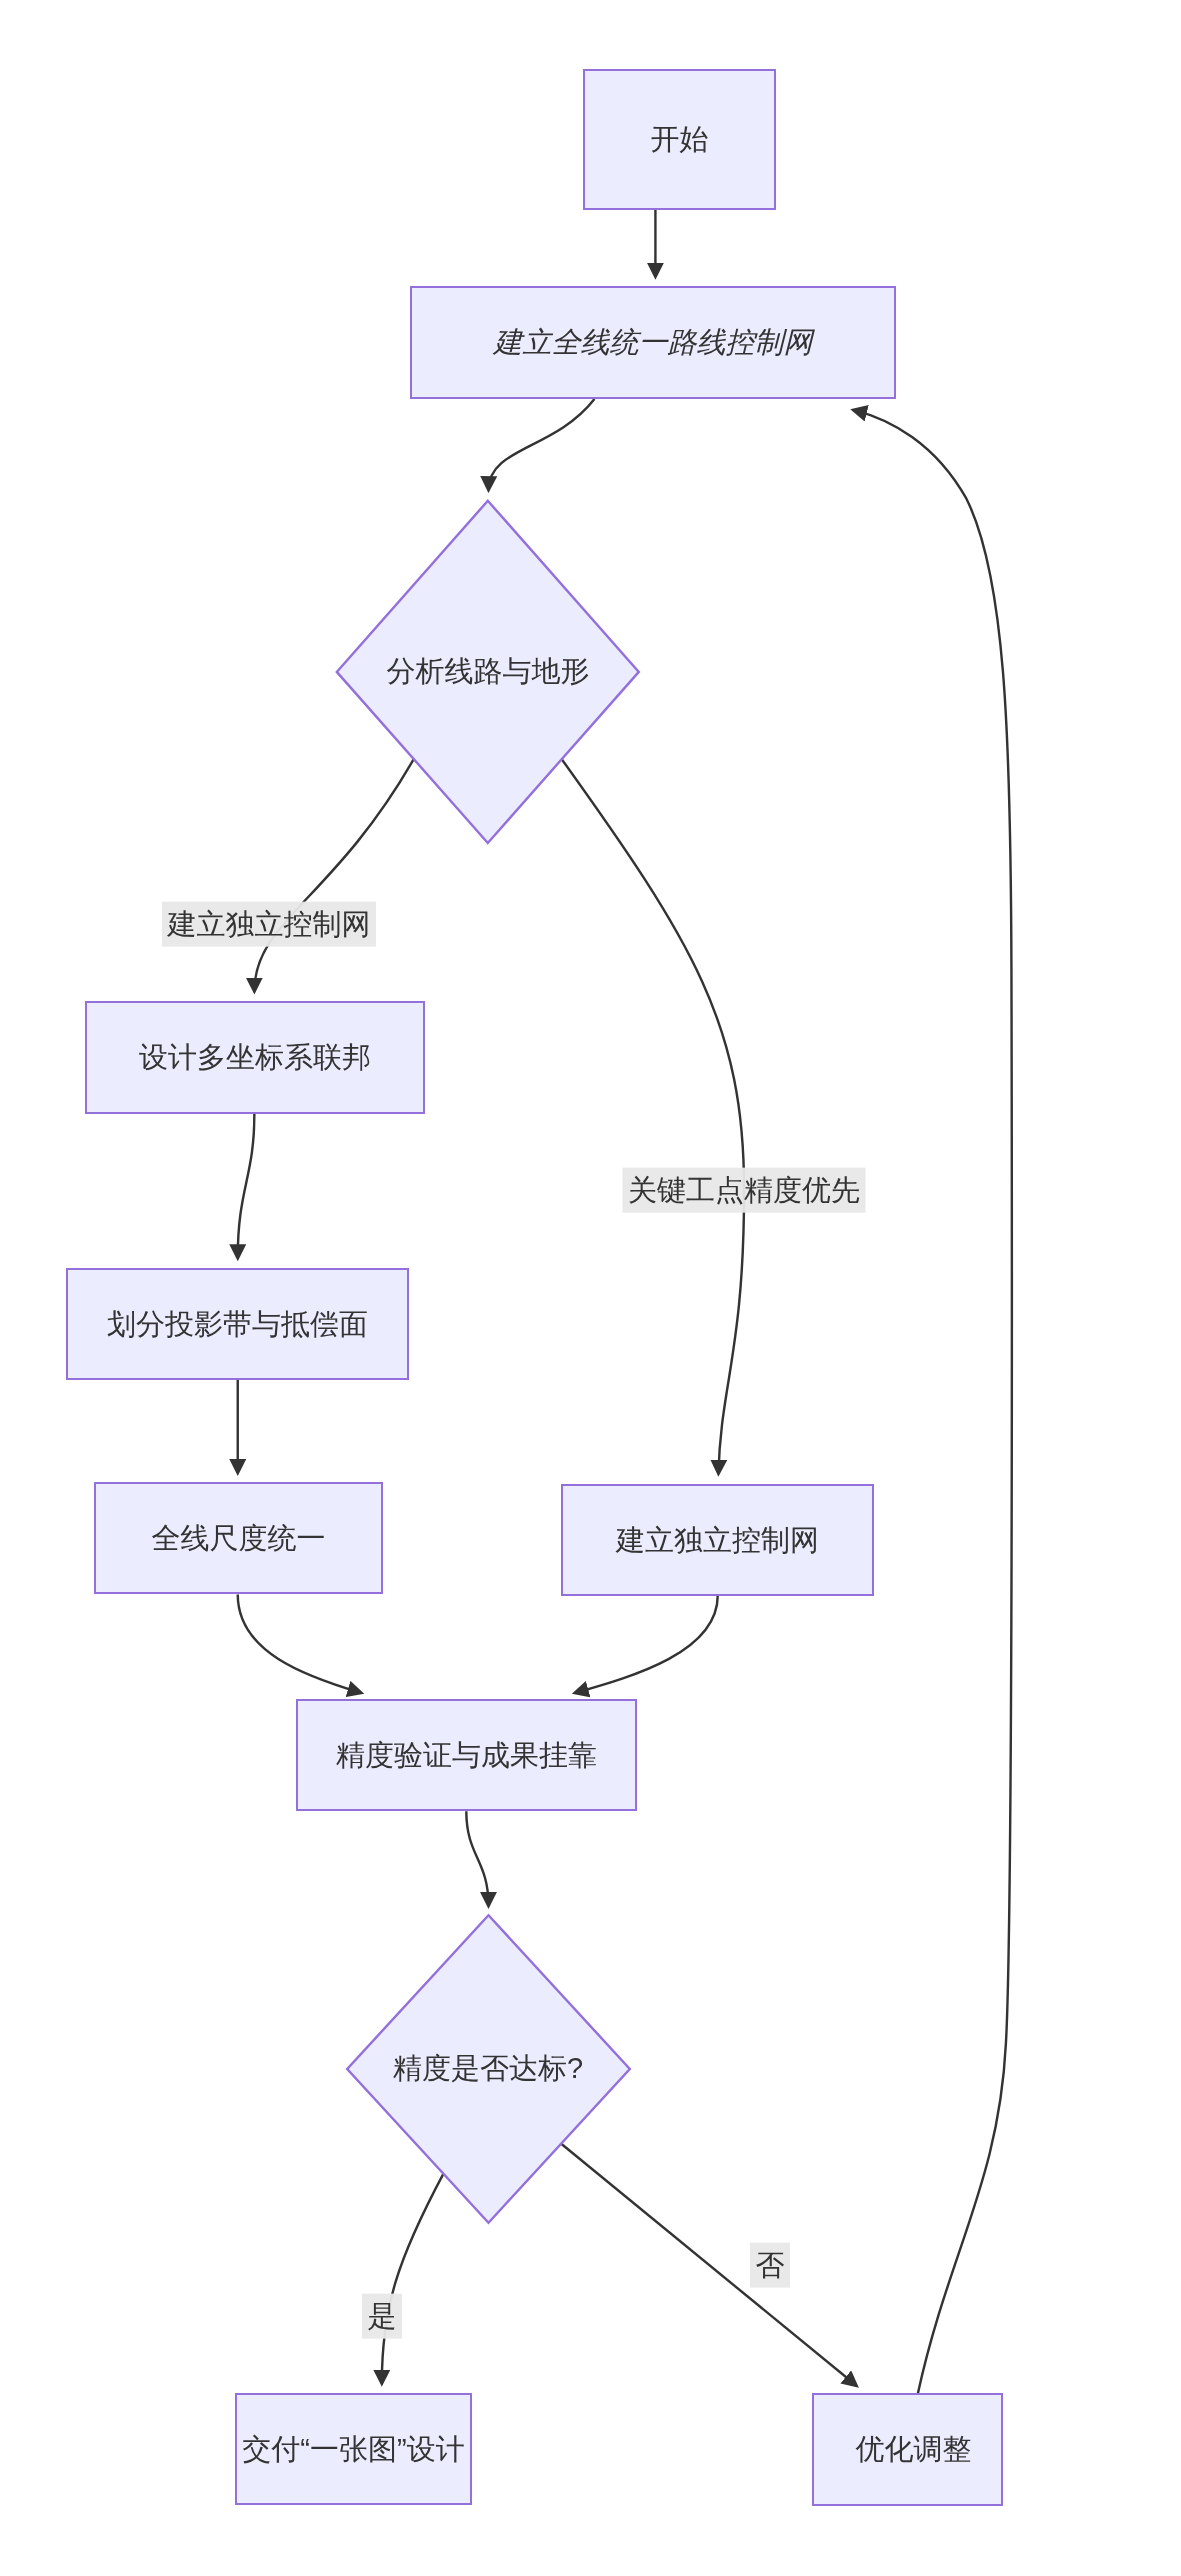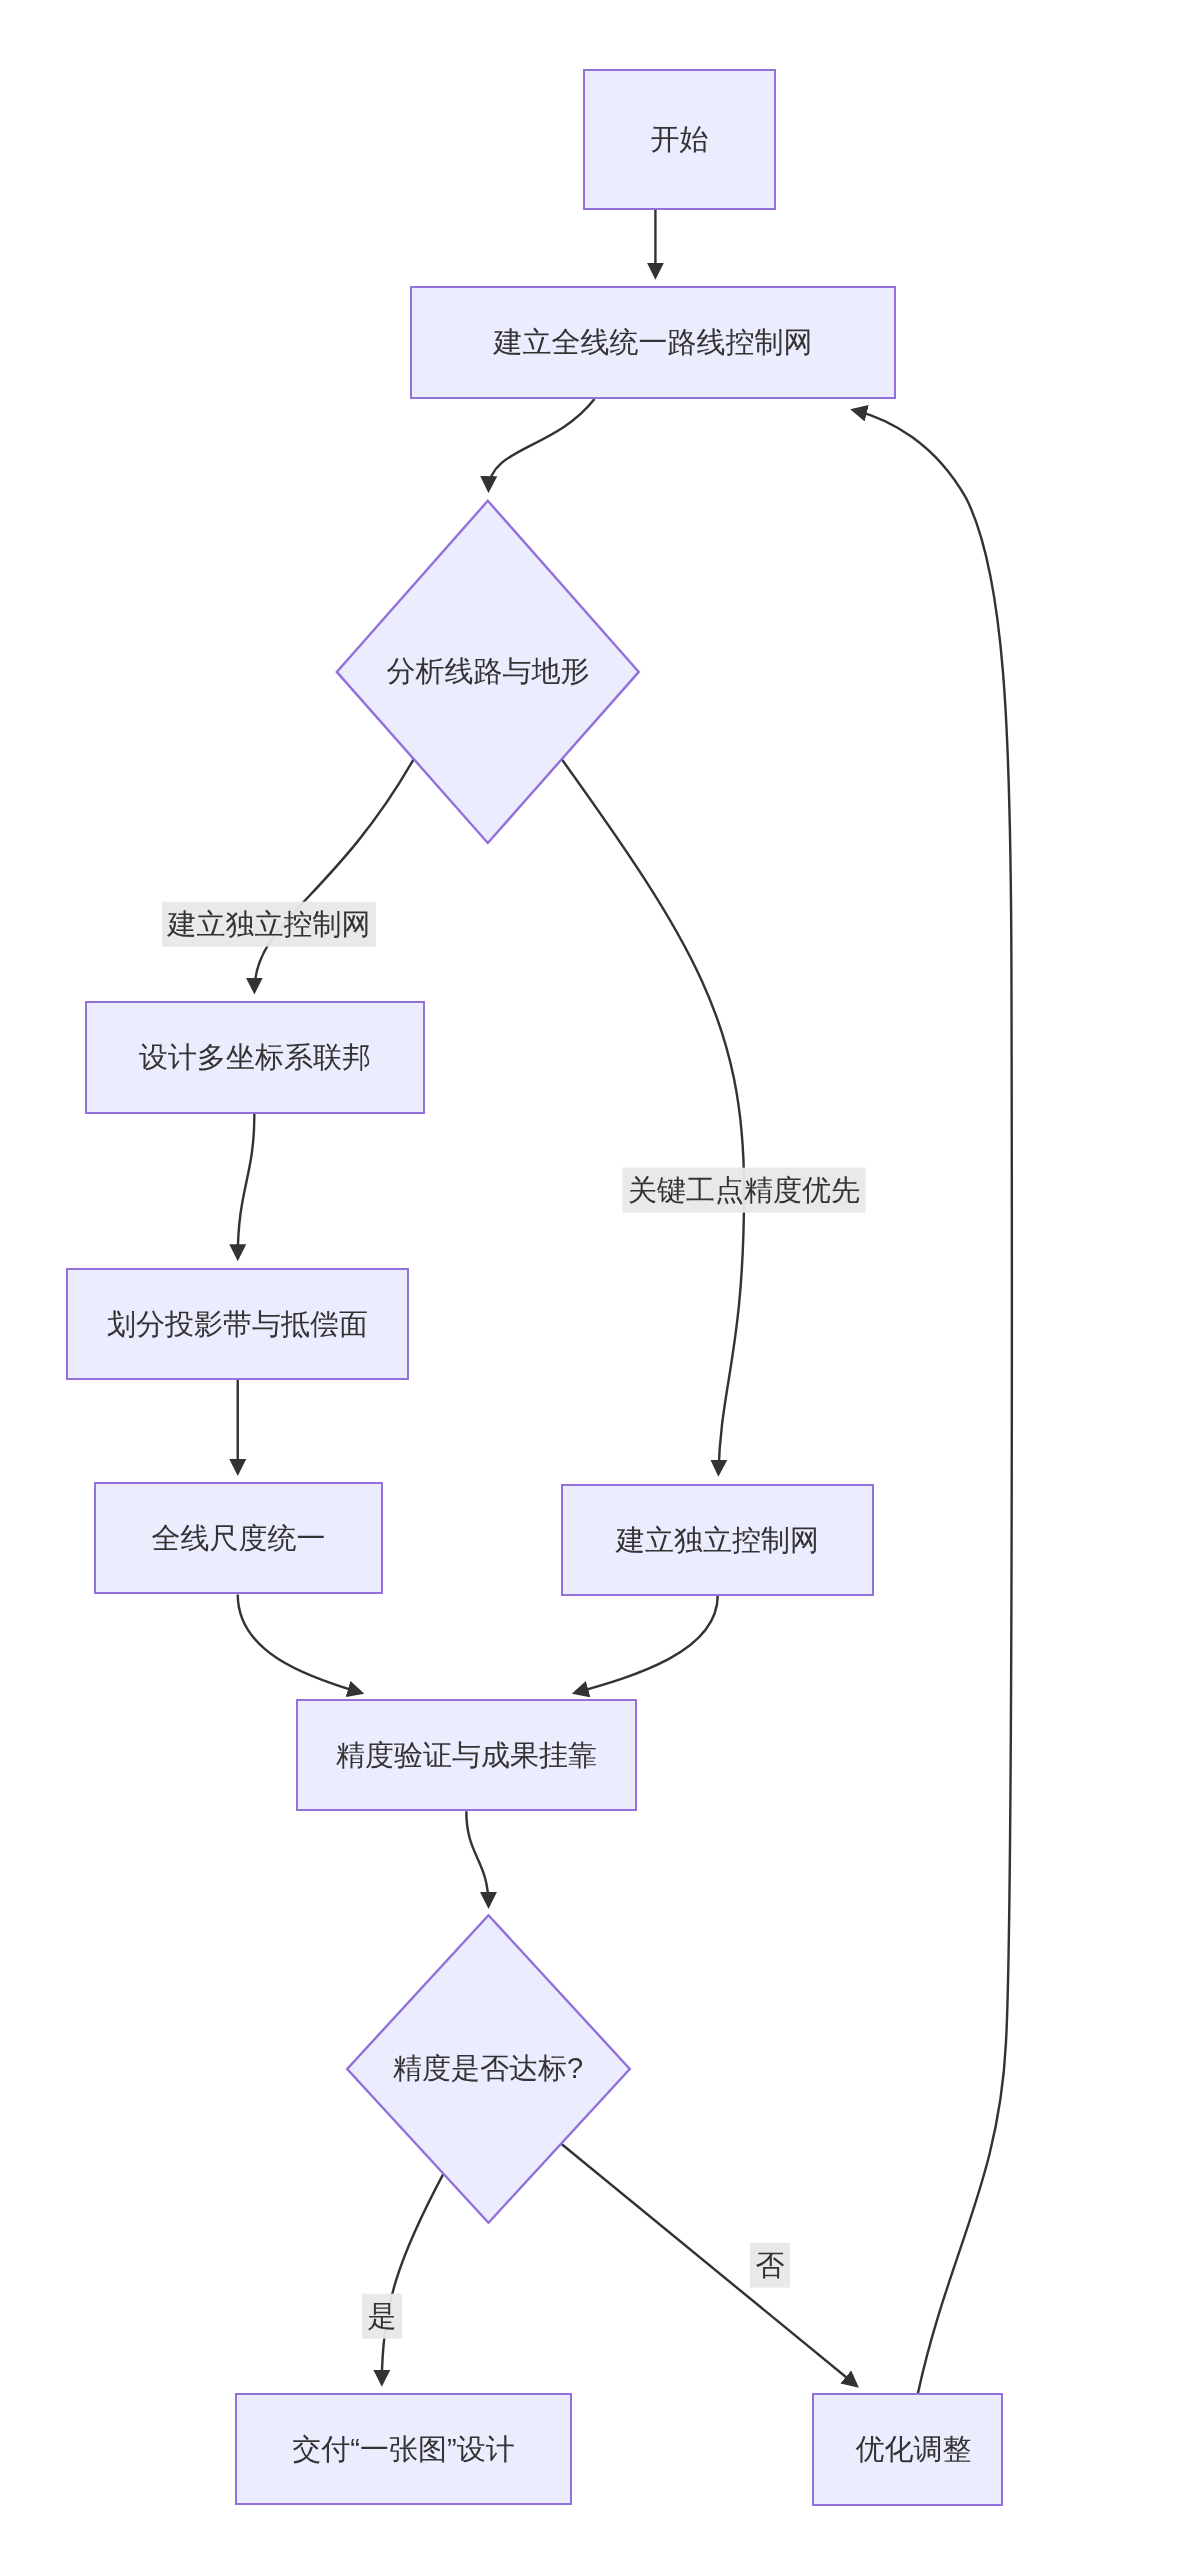--- a/index.html
+++ b/index.html
@@ -84,21 +84,21 @@
     <path class="edge-path" d="M1325,3455 C1370,3250 1442,3150 1452,2950 C1462,2780 1461,1800 1460,1400 C1459,1050 1450,830 1395,720 C1350,640 1285,605 1232,592" marker-end="url(#arrow)"></path>
 
     <polygon class="node-shape-poly" points="704,723 922,970 704,1217 486,970"></polygon>
     <polygon class="node-shape-poly" points="705,2765 909,2987 705,3209 501,2987"></polygon>
   </svg>
 
   <div class="node" style="left:583px; top:69px; width:193px; height:141px;">
     <span>开始</span>
   </div>
 
-  <div class="node" style="left:410px; top:286px; width:486px; height:113px;">
+  <div class="node" style="left:410px; top:286px; width:486px; height:113px;font-style:italic;">
     <span>建立全线统一路线控制网</span>
   </div>
 
   <div class="diamond-label" style="left:488px; top:672px;">分析线路与地形</div>
 
   <div class="edge-label" style="left:269px; top:924px;">建立独立控制网</div>
 
   <div class="edge-label" style="left:744px; top:1190px;">关键工点精度优先</div>
 
   <div class="node" style="left:85px; top:1001px; width:340px; height:113px;">
@@ -120,21 +120,21 @@
   <div class="node" style="left:296px; top:1699px; width:341px; height:112px;">
     <span>精度验证与成果挂靠</span>
   </div>
 
   <div class="diamond-label" style="left:488px; top:2069px;">精度是否达标?</div>
 
   <div class="edge-label" style="left:382px; top:2316px;">是</div>
 
   <div class="edge-label" style="left:770px; top:2265px;">否</div>
 
-  <div class="node" style="left:235px; top:2393px; width:337px; height:112px;">
+  <div class="node" style="left:235px; top:2393px; width:237px; height:112px;">
     <span>交付“一张图”设计</span>
   </div>
 
   <div class="node" style="left:812px; top:2393px; width:191px; height:113px;padding-left:12px;">
     <span>优化调整</span>
   </div>
 
 </div>
 
 

